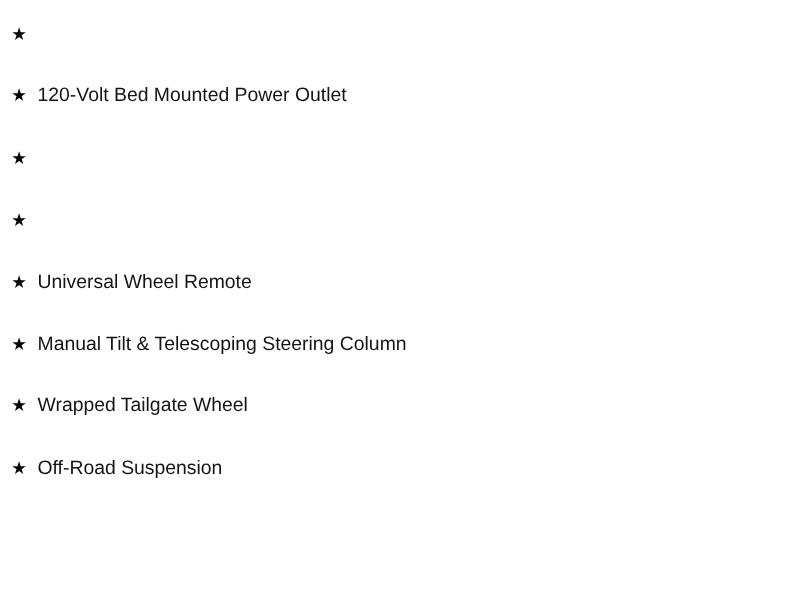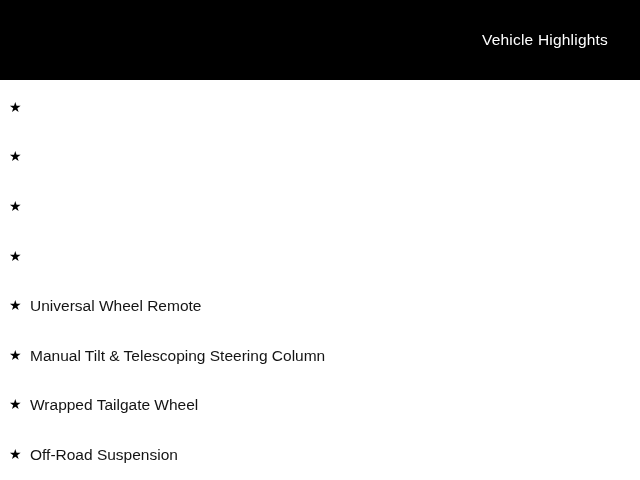--- a/index.html
+++ b/index.html
@@ -52,30 +52,28 @@
     }
     .item-label {
       white-space: nowrap;
     }
   </style>
 </head>
 <body>
 
 <div class="page">
 
-  <div class="header">
-    <span class="header-title">Vehicle Highlights</span>
-  </div>
 
   <ul class="highlights-list">
     <li class="highlight-item">
       <span class="star">★</span>
     </li>
     <li class="highlight-item">
       <span class="star">★</span>
+      <span class="item-label">120-Volt Bed Mounted Power Outlet</span>
     </li>
     <li class="highlight-item">
       <span class="star">★</span>
     </li>
     <li class="highlight-item">
       <span class="star">★</span>
     </li>
     <li class="highlight-item">
       <span class="star">★</span>
       <span class="item-label">Universal Wheel Remote</span>

